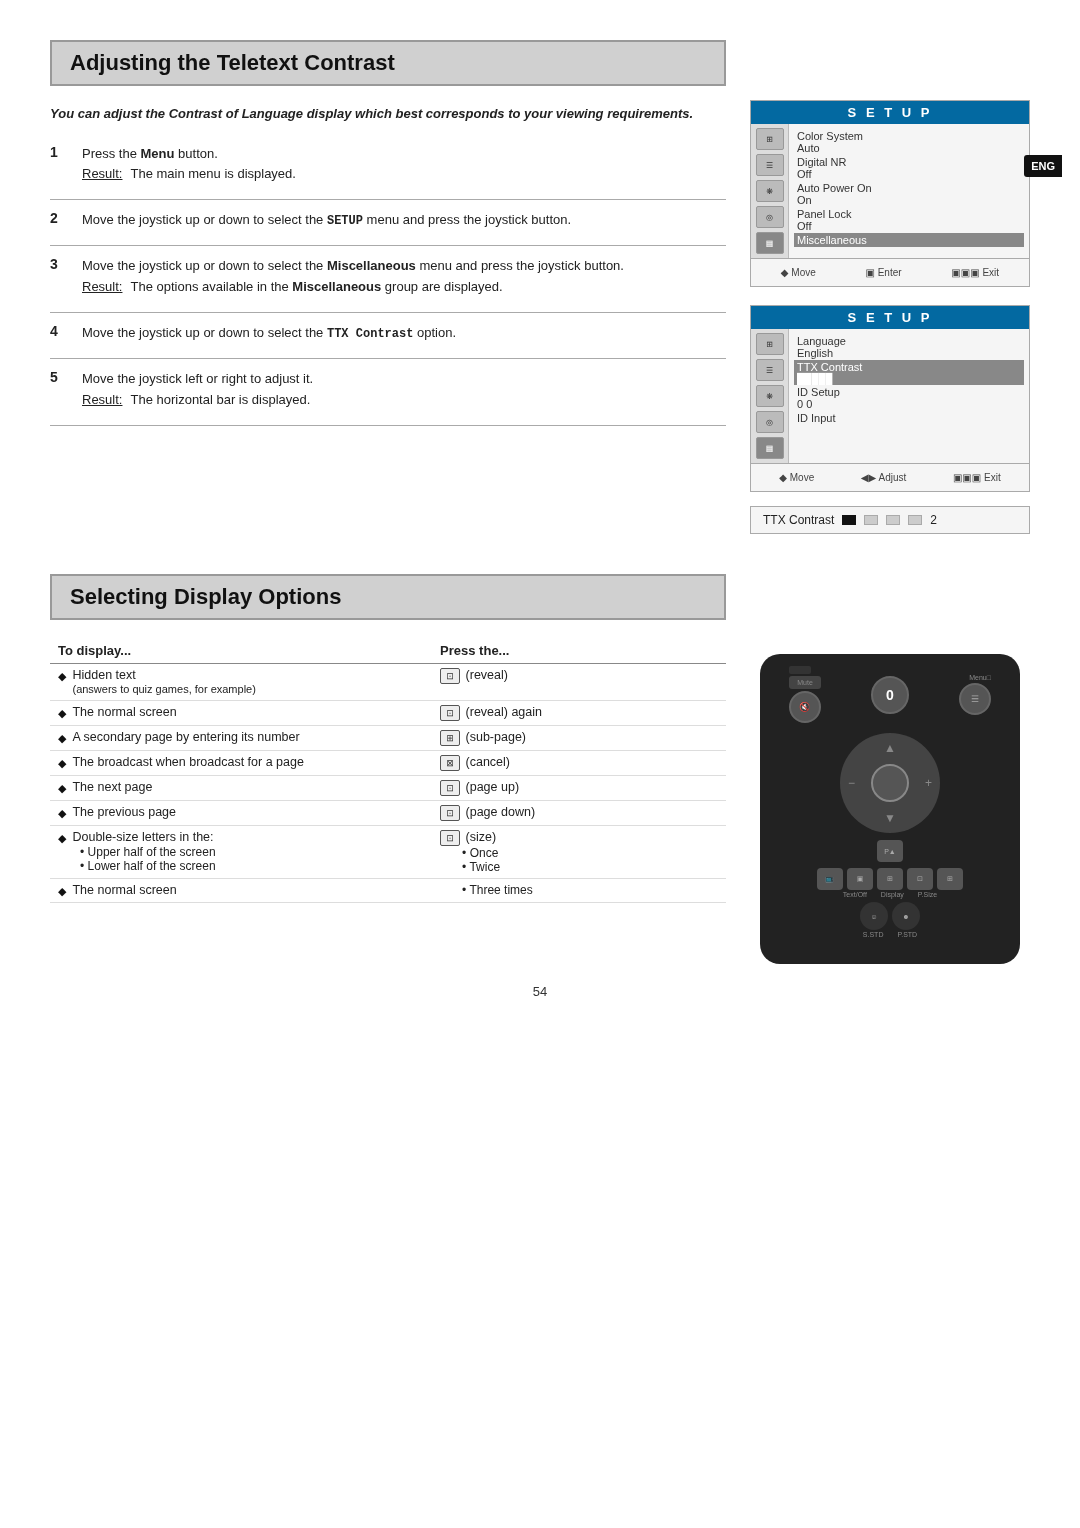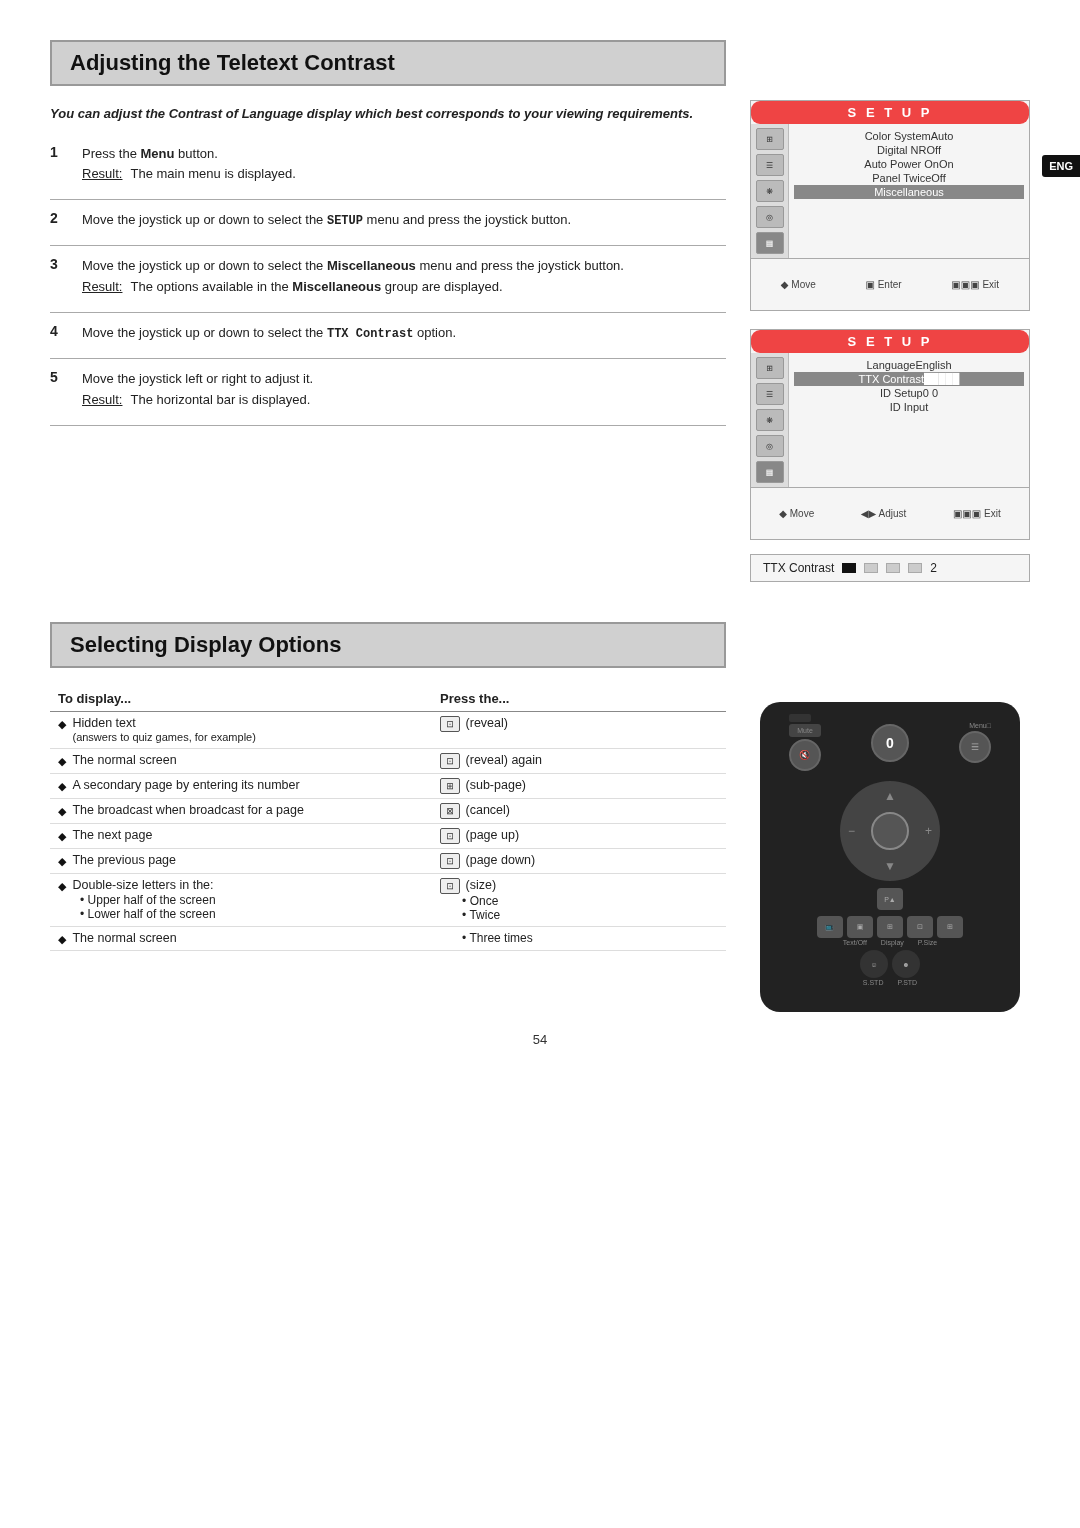--- a/index.html
+++ b/index.html
@@ -96,28 +96,27 @@
     }
 
     
     .setup-box {
       border: 1.5px solid #aaa;
       background: #f5f5f5;
       margin-bottom: 18px;
       font-size: 12px;
     }
     .setup-title {
-      background: #ef4444;
+      background: #0369a1;
       color: #fff;
       text-align: center;
       font-size: 13px;
       font-weight: bold;
       letter-spacing: 3px;
       padding: 4px 0;
-      border-radius: 9px;
     }
     .setup-body {
       display: flex;
       gap: 0;
     }
     .setup-icons {
       width: 38px;
       background: #ddd;
       display: flex;
       flex-direction: column;
@@ -141,38 +140,39 @@
     .setup-icon.active {
       background: #888;
       color: #fff;
     }
     .setup-rows {
       flex: 1;
       padding: 5px 8px;
     }
     .setup-row {
       display: flex;
-      justify-content: center;
+      justify-content: space-between;
       font-size: 11px;
       padding: 1px 0;
       color: #333;
+      flex-direction: column;
     }
     .setup-row.highlight {
       background: #888;
       color: #fff;
       padding: 1px 3px;
       margin: 0 -3px;
     }
     .setup-nav {
       display: flex;
       justify-content: space-around;
       font-size: 10px;
       color: #444;
       border-top: 1px solid #aaa;
-      padding: 20px 5px;
+      padding: 8px 5px;
     }
 
     
     .ttx-bar-box {
       border: 1.5px solid #aaa;
       background: #f5f5f5;
       padding: 6px 12px;
       font-size: 12px;
       display: flex;
       align-items: center;
@@ -376,21 +376,21 @@
       text-align: center;
       font-size: 13px;
       margin-top: 20px;
       color: #333;
     }
 
     
     .eng-badge {
       position: absolute;
       top: 155px;
-      right: 0px;
+      right: 18px;
       background: #111;
       color: #fff;
       font-size: 11px;
       font-weight: bold;
       padding: 5px 7px;
       border-radius: 3px 0 0 3px;
     }
 
     .right-panel {
       padding-top: 0;
@@ -489,21 +489,21 @@
             </div>
             <div class="setup-row">
               <span>Digital NR</span>
               <span>Off</span>
             </div>
             <div class="setup-row">
               <span>Auto Power On</span>
               <span>On</span>
             </div>
             <div class="setup-row">
-              <span>Panel Twice</span>
+              <span>Panel Lock</span>
               <span>Off</span>
             </div>
             <div class="setup-row highlight">
               <span>Miscellaneous</span>
               <span></span>
             </div>
           </div>
         </div>
         <div class="setup-nav">
           <span>◆ Move</span>

